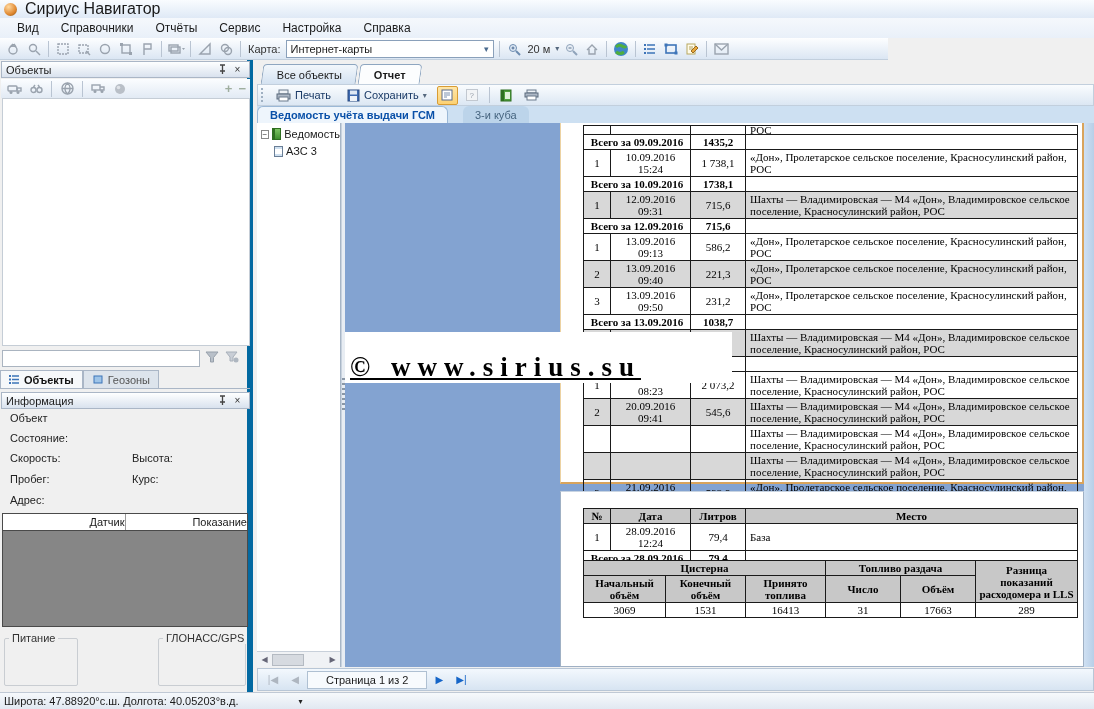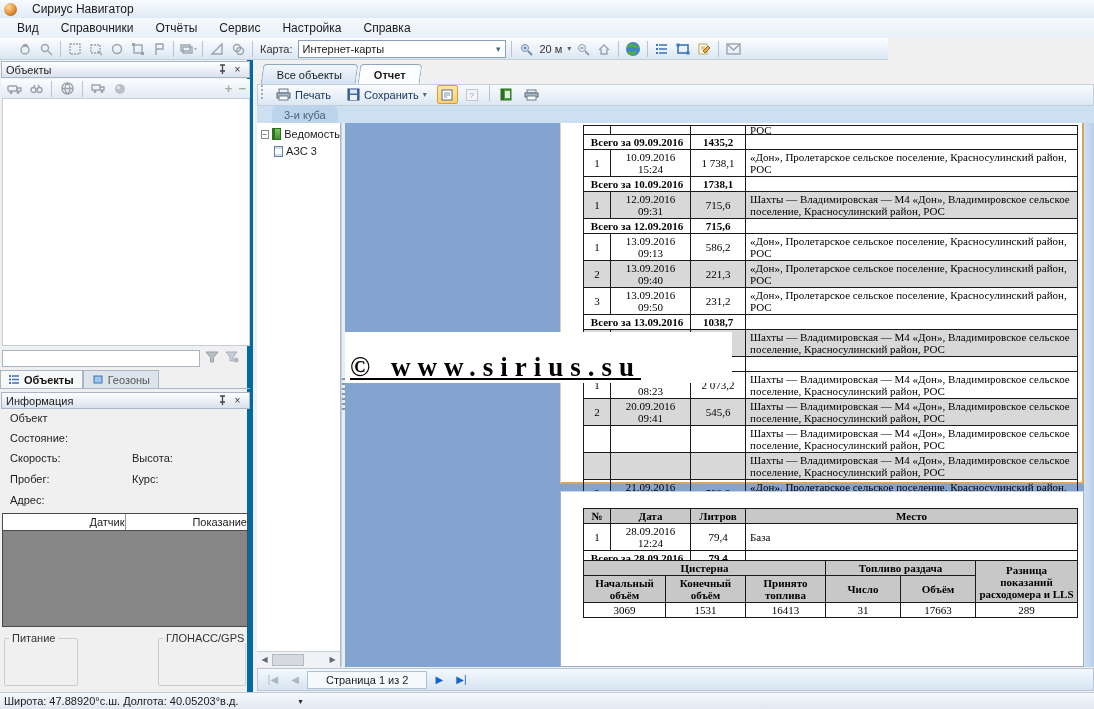--- a/index.html
+++ b/index.html
@@ -1,26 +1,26 @@
 <!DOCTYPE html>
 <html><head>
 <meta charset="utf-8">
 <style>
   *{margin:0;padding:0;box-sizing:border-box}
   body{background:#999;font-family:"Liberation Sans",sans-serif}
   #app{position:relative;width:1094px;height:709px;background:#f0f0f0;overflow:hidden;font-size:11px;color:#1a1a1a}
 
   
-  .titlebar{position:absolute;left:0;top:0;width:1094px;height:18px;background:linear-gradient(#f9fcff,#dfe9f6);display:flex;align-items:center;gap:15px;padding-left:4px;font-size:12px}
+  .titlebar{position:absolute;left:0;top:0;width:1094px;height:18px;background:linear-gradient(#f9fcff,#dfe9f6);display:flex;align-items:center;gap:8px;padding-left:4px;font-size:16px}
   .appicon{width:13px;height:13px;border-radius:50%;background:radial-gradient(circle at 35% 30%,#ffd9a0,#e08830 60%,#7a4a10)}
   .menubar{position:absolute;left:0;top:18px;width:1094px;height:20px;background:linear-gradient(#f5f8fc,#e9f0f9);display:flex;align-items:center;padding-left:6px}
   .menubar span{padding:0 11px;line-height:20px;font-size:12px;cursor:default}
 
   
-  .toolbar{position:absolute;left:0;top:38px;width:888px;height:22px;background:linear-gradient(#fdfeff,#dbe6f3);border-bottom:1px solid #c2cfdd;display:flex;align-items:center;gap:3px;padding-left:16px}
+  .toolbar{position:absolute;left:0;top:38px;width:888px;height:22px;background:linear-gradient(#fdfeff,#dbe6f3);border-bottom:1px solid #c2cfdd;display:flex;align-items:center;gap:3px;padding-left:4px}
   .tsep{width:1px;height:16px;background:#b9c4d2;margin:0 2px}
   .tico{width:18px;height:18px;display:flex;align-items:center;justify-content:center}
   .combo{width:208px;height:18px;background:#fff;border:1px solid #8aa0ba;display:flex;align-items:center;justify-content:space-between;padding:0 4px;font-size:11px}
   .combo .arr{color:#4a6a8e;font-size:9px}
   .zoomlbl{font-size:11px;color:#333;padding:0 2px}
   .arrsm{font-size:8px;color:#55687e}
 
   
   .g{stroke:#9aa3ae;fill:none;stroke-width:1.4}
   .gb{fill:#9aa3ae}
@@ -52,21 +52,21 @@
 
   
   .statusbar{position:absolute;left:0;top:692px;width:1094px;height:17px;background:linear-gradient(#f6f9fc,#e1e8f1);border-top:1px solid #c0c9d5;display:flex;align-items:center;padding-left:4px;font-size:11px}
   .statusbar .dd{margin-left:60px;font-size:8px;color:#222}
 
   
   .maintabs{position:absolute;left:256px;top:62px;width:838px;height:22px;display:flex;align-items:flex-end;gap:2px;padding-left:6px}
   .mtab{height:20px;padding:0 14px;display:flex;align-items:center;border:1px solid #8ea6c0;border-bottom:none;border-radius:4px 4px 0 0;background:linear-gradient(#f2f7fc,#d4e2f1);font-size:11px;transform:skewX(-8deg)}
   .mtab span{transform:skewX(8deg)}
   .mtab.active{background:#fcfdfe;font-weight:bold}
-  .rtoolbar{position:absolute;left:257px;top:84px;width:837px;height:22px;background:linear-gradient(#fafcfe,#dce7f3);border:1px solid #c2cfdd;display:flex;align-items:flex-start;gap:4px;padding-left:3px}
+  .rtoolbar{position:absolute;left:257px;top:84px;width:837px;height:22px;background:linear-gradient(#fafcfe,#dce7f3);border:1px solid #c2cfdd;display:flex;align-items:center;gap:4px;padding-left:3px}
   .grip{width:3px;height:14px;border-left:2px dotted #9fb0c2;margin-right:2px}
   .tbtn{height:19px;display:flex;align-items:center;gap:4px;padding:0 5px;border:1px solid transparent;border-radius:2px;font-size:11px;color:#1a3a66}
   .sbtn{width:21px;height:19px;display:flex;align-items:center;justify-content:center;border:1px solid transparent;border-radius:2px}
   .sbtn.sel{background:linear-gradient(#ffe6a8,#fcd173);border-color:#d89c34}
   .sbtn.dis{color:#b0b6be}
   .rtabs{position:absolute;left:257px;top:106px;width:837px;height:17px;background:#cde0f2;display:flex;align-items:flex-end}
   .rtab{height:17px;display:flex;align-items:center;padding:0 12px;font-size:11px;border-radius:6px 6px 0 0}
   .rtab.active{background:#eef5fc;border:1px solid #9bb8d6;border-bottom:none;color:#0a50a8;font-weight:bold}
   .rtab.idle{background:#bcd4ea;color:#46647f;margin-left:15px}
 
@@ -425,20 +425,23 @@
     <div class="sbtn">
       <svg width="15" height="12">
           <rect x="3" y="1" width="9" height="3" fill="#eef2f6" stroke="#6a7a8c"></rect>
           <rect x="1" y="4" width="13" height="4" fill="#aeb9c6" stroke="#5a6a7c"></rect>
           <rect x="3" y="7" width="9" height="4" fill="#fff" stroke="#6a7a8c"></rect>
         </svg>
     </div>
   </div>
 
   <div class="rtabs">
+    <div class="rtab active">
+        <span>Ведомость учёта выдачи ГСМ</span>
+      </div>
     <div class="rtab idle">
         <span>3-и куба</span>
       </div>
   </div>
 
   <div class="tree">
     <div class="tnode">
       <span class="expbox">−</span>
       <span class="bookico"></span>
       <span>Ведомость</span>

